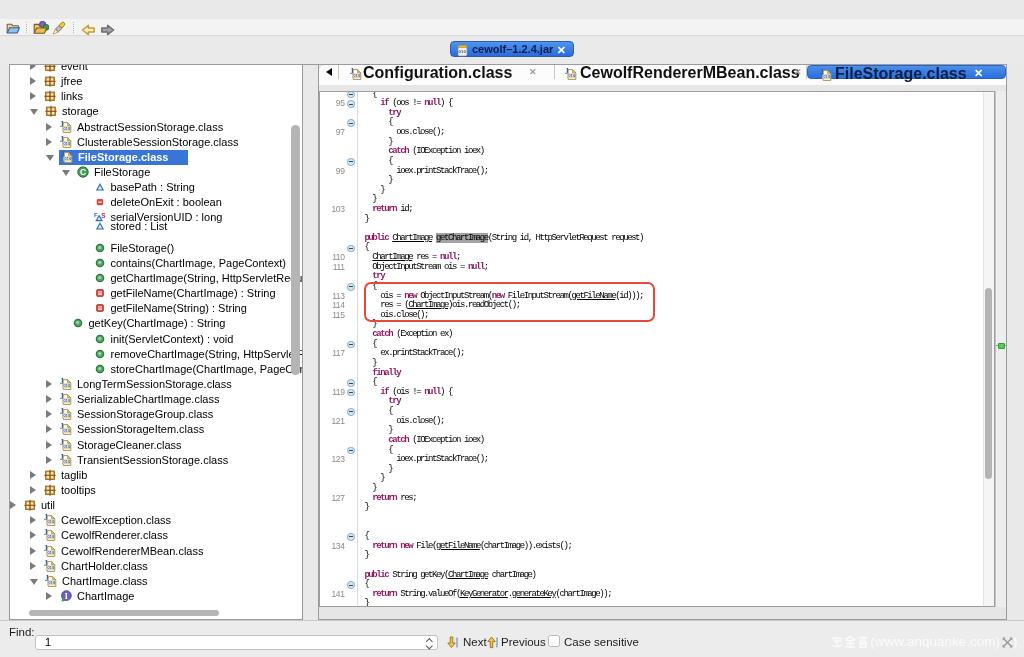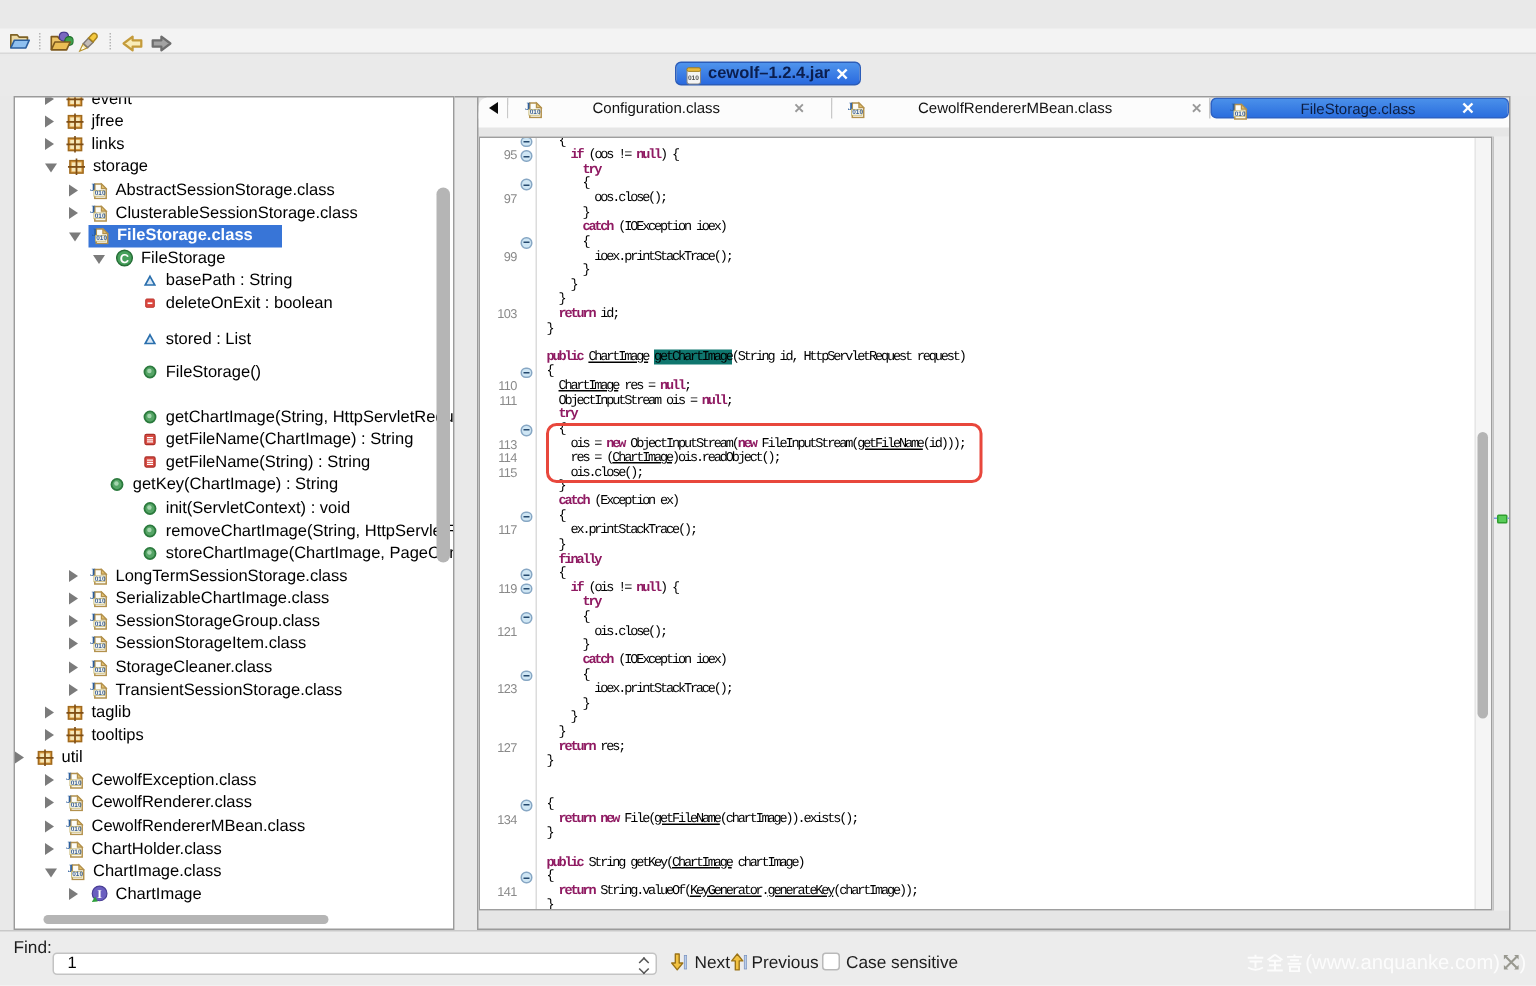--- a/index.html
+++ b/index.html
@@ -43,21 +43,21 @@
 #lthsb { position:absolute; left:19px; top:545px; width:190px; height:6.5px; background:#b5b5b5; border-radius:3.2px; }
 
 #rpanel { position:absolute; left:317.5px; top:63.5px; width:689.5px; height:556px; background:#e6e6e6;
   border:1px solid #9b9b9b; overflow:hidden; }
 
 
 #tabrow { position:absolute; left:0px; top:5.5px; height:14.5px; width:688px; background:#fcfcfc;
   border-top-left-radius:6px; }
 .etab { position:absolute; top:0; height:14.5px; background:#fcfcfc; }
 .etab .icon { position:absolute; top:1px; }
-.etab .lab { position:absolute; top:0; font-size:10px; font-weight:normal; color:#111; line-height:15px;margin-left:32px; }
+.etab .lab { position:absolute; top:0; font-size:16px; font-weight:bold; color:#111; line-height:15px; }
 .etab .x { position:absolute; top:0; color:#999; font-size:9px; font-weight:bold; line-height:14.5px; }
 #etab3 { background:linear-gradient(#4a90ea,#2b6ede); border-radius:4px; border:1px solid #2d62c4; }
 #etab3 .lab { color:#0d1e42; }
 #etab3 .x { color:#fff; font-size:11px; }
 #backbtn { position:absolute; left:0; top:0; width:20px; height:14.5px; border-right:1px solid #c9c9c9;
   border-top-left-radius:6px; background:#fcfcfc; }
 #backbtn i { position:absolute; left:7.5px; top:3px; width:0; height:0; border-right:6.5px solid #0a0a0a;
   border-top:4.4px solid transparent; border-bottom:4.4px solid transparent; }
 
 
@@ -66,21 +66,21 @@
 #gutsep { position:absolute; left:37px; top:0; width:1px; height:100%; background:#dcdcdc; }
 .ln { position:absolute; left:0; width:24.5px; text-align:right; font-family:"Liberation Sans",sans-serif;
   font-size:8.5px; letter-spacing:-0.4px; color:#8a8a8a; height:9.62px; line-height:9.62px; }
 .fold { position:absolute; left:27.2px; width:7.6px; height:7.6px; border-radius:50%;
   background:#cfe6f4; border:1px solid #87a7c4; }
 .fold::after { content:""; position:absolute; left:1.1px; top:2.4px; width:3.4px; height:1px; background:#25496e; }
 .cl { position:absolute; left:44.4px; white-space:pre; font-family:"Liberation Mono",monospace;
   font-size:9px; letter-spacing:-1.42px; color:#000; height:9.62px; line-height:9.62px; }
 .cl b.k { color:#8f1a62; }
 .cl u { text-decoration-thickness:0.8px; text-underline-offset:1px; }
-.cl .hl { background:#0f766e; }
+.cl .hl { background:#a3a3a3; }
 #redbox { position:absolute; left:43.5px; top:190.2px; width:291px; height:39.5px;
   border:2.6px solid #e8473c; border-radius:7px; }
 #cvsb { position:absolute; left:664.5px; top:196px; width:7.5px; height:191px; background:#b4b4b4; border-radius:3.7px; }
 
 
 #mstripe { position:absolute; left:676.5px; top:26.5px; width:12px; height:515.5px; background:#ededed;
   border-left:1px solid #c4c4c4; }
 #mgreen { position:absolute; left:1.5px; top:251.5px; width:7px; height:6px; background:#58cc58;
   border:1px solid #2f9e2f; border-radius:1px; }
 #mgreen::before { content:""; position:absolute; left:-2.6px; top:1.4px; width:1.6px; height:1.6px; background:#7c9ce0; }
@@ -259,38 +259,59 @@
       </div>
 <div class="trow" style="top:115.07px;padding-left:68px">
         <span class="tri-n"></span>
         <span class="ticon">
           <svg width="12" height="12" viewBox="0 0 12 12" style="">
             <path d="M6 3.2 L9.2 9.0 H2.8 z" fill="#d9e8f6" stroke="#2a6fad" stroke-width="1.1"></path>
           </svg>
         </span>
         <span class="tlabel">basePath : String</span>
       </div>
+<div class="trow" style="top:145.36px;padding-left:68px">
+        <span class="tri-n"></span>
+        <span class="ticon">
+          <svg width="12" height="12" viewBox="0 0 12 12" style="">
+            <text x="0" y="6.4" font-size="6" font-weight="bold" fill="#2a6fad" font-family="Liberation Sans,sans-serif">F</text>
+            <path d="M5.1 4.6 L8.0 9.6 H2.2 z" fill="#d9e8f6" stroke="#2a6fad" stroke-width="1.1"></path>
+            <text x="7.2" y="7.4" font-size="6.4" font-weight="bold" fill="#b03050" font-family="Liberation Sans,sans-serif">S</text>
+          </svg>
+        </span>
+        <span class="tlabel">serialVersionUID : long</span>
+      </div>
 <div class="trow" style="top:154px;padding-left:68px">
         <span class="tri-n"></span>
         <span class="ticon">
           <svg width="12" height="12" viewBox="0 0 12 12" style="">
             <path d="M6 3.2 L9.2 9.0 H2.8 z" fill="#d9e8f6" stroke="#2a6fad" stroke-width="1.1"></path>
           </svg>
         </span>
         <span class="tlabel">stored : List</span>
       </div>
 <div class="trow" style="top:175.64px;padding-left:68px">
         <span class="tri-n"></span>
         <span class="ticon">
           <svg width="12" height="12" viewBox="0 0 12 12" style="">
             <circle cx="6" cy="6" r="3.7" fill="#55a566" stroke="#2b7a3d" stroke-width="1.2"></circle>
             <circle cx="5.6" cy="5.4" r="1.5" fill="#a5d5ae"></circle>
           </svg>
         </span>
         <span class="tlabel">FileStorage()</span>
+      </div>
+<div class="trow" style="top:190.79px;padding-left:68px">
+        <span class="tri-n"></span>
+        <span class="ticon">
+          <svg width="12" height="12" viewBox="0 0 12 12" style="">
+            <circle cx="6" cy="6" r="3.7" fill="#55a566" stroke="#2b7a3d" stroke-width="1.2"></circle>
+            <circle cx="5.6" cy="5.4" r="1.5" fill="#a5d5ae"></circle>
+          </svg>
+        </span>
+        <span class="tlabel">contains(ChartImage, PageContext)</span>
       </div>
 <div class="trow" style="top:205.93px;padding-left:68px">
         <span class="tri-n"></span>
         <span class="ticon">
           <svg width="12" height="12" viewBox="0 0 12 12" style="">
             <circle cx="6" cy="6" r="3.7" fill="#55a566" stroke="#2b7a3d" stroke-width="1.2"></circle>
             <circle cx="5.6" cy="5.4" r="1.5" fill="#a5d5ae"></circle>
           </svg>
         </span>
         <span class="tlabel">getChartImage(String, HttpServletRequ</span>

